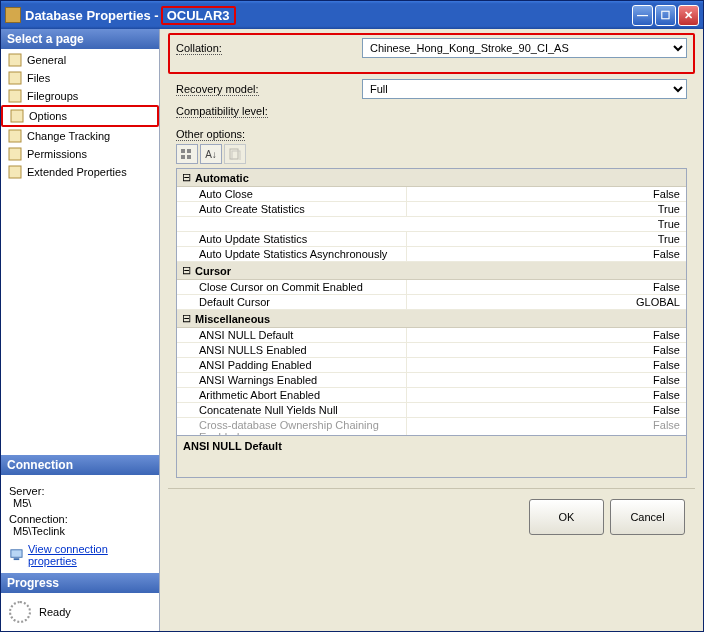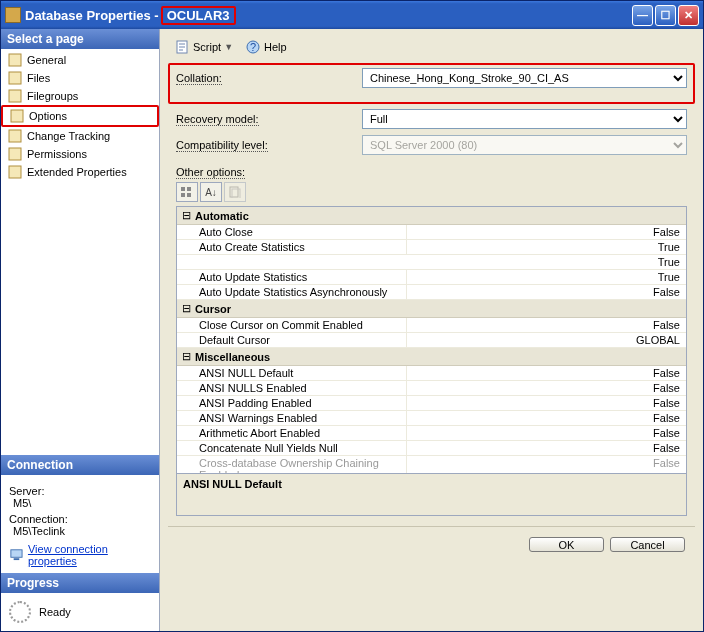--- a/index.html
+++ b/index.html
@@ -48,21 +48,21 @@
   .grid-wrap { margin: 0 8px; border: 1px solid #9da8be; display: flex; flex-direction: column; height: 310px; }
   .grid-scroll { overflow-y: scroll; overflow-x: hidden; flex: 1; background: #fff; }
   .grid-sec { background: #e8e5d6; font-weight: bold; padding: 2px 4px; border-bottom: 1px solid #d0ccbb; display: flex; align-items: center; }
   .grid-sec .exp { width: 11px; display: inline-block; text-align: center; margin-right: 3px; font-weight: normal; }
   .grid-row { display: flex; border-bottom: 1px solid #eceadd; }
   .grid-row .k { width: 230px; padding: 1px 4px 1px 22px; border-right: 1px solid #eceadd; background: #fff; }
   .grid-row .v { flex: 1; padding: 1px 6px; background: #fff; text-align: right; }
   .grid-row.dis .k, .grid-row.dis .v { color: #999; }
   .grid-desc { border-top: 1px solid #9da8be; background: #ece9d8; padding: 4px 6px 2px 6px; font-weight: bold; height: 42px; }
   .footer { padding: 10px; display: flex; justify-content: flex-end; gap: 6px; border-top: 1px solid #c8c4b0; margin-top: 10px; }
-  .btn { width: 75px; height: 15px; border: 1px solid #7a7a7a; background: linear-gradient(to bottom, #fff, #e4e2d6); border-radius: 3px; cursor: pointer; }
+  .btn { width: 75px; height: 36px; border: 1px solid #7a7a7a; background: linear-gradient(to bottom, #fff, #e4e2d6); border-radius: 3px; cursor: pointer; }
 </style>
 </head>
 <body>
 
 <div class="window">
   <div class="titlebar">
     <span class="titlebar-icon"></span>
     <span class="titlebar-text">Database Properties -</span>
     <span class="titlebar-highlight">OCULAR3</span>
     <span class="titlebar-spacer"></span>
@@ -150,57 +150,37 @@
         </div>
       </div>
       <div class="sidehdr2">Progress</div>
       <div class="progress-body">
         <span class="spinner"></span>
         <span>Ready</span>
       </div>
     </div>
 
     <div class="main">
-      <div class="toolbar">
-        <span class="toolbtn">
-          <span class="ticon"><svg viewBox="0 0 16 16">
-                <rect x="3" y="2" width="10" height="12" fill="#fff" stroke="#7087b0"></rect>
-                <path d="M5 5h6M5 8h6M5 11h4" stroke="#7087b0"></path>
-              </svg></span>
-          <span>Script</span>
-          <span class="drop-arrow">▼</span>
-        </span>
-        <span class="toolbtn">
-          <span class="ticon"><svg viewBox="0 0 16 16">
-                <circle cx="8" cy="8" r="6" fill="#b8d6f5" stroke="#4070b0"></circle>
-                <text x="8" y="12" text-anchor="middle" font-size="9" fill="#2050a0">?</text>
-              </svg></span>
-          <span>Help</span>
-        </span>
-      </div>
 
       <div class="collation-box">
         <div class="form-label"><span>Collation:</span></div>
         <select>
           <option>Chinese_Hong_Kong_Stroke_90_CI_AS</option>
         </select>
       </div>
 
       <div class="form-row">
         <div class="form-label"><span>Recovery model:</span></div>
         <select>
           <option>Full</option>
         </select>
       </div>
 
       <div class="form-row">
         <div class="form-label"><span>Compatibility level:</span></div>
-        <select disabled="">
-          <option>SQL Server 2000 (80)</option>
-        </select>
       </div>
 
       <div class="other-label"><span>Other options:</span></div>
 
       <div class="grid-toolbar">
         <span class="grid-tb-btn">
             <svg width="14" height="12">
               <rect x="1" y="1" width="4" height="4" fill="#888"></rect>
               <rect x="7" y="1" width="4" height="4" fill="#888"></rect>
               <rect x="1" y="7" width="4" height="4" fill="#888"></rect>

